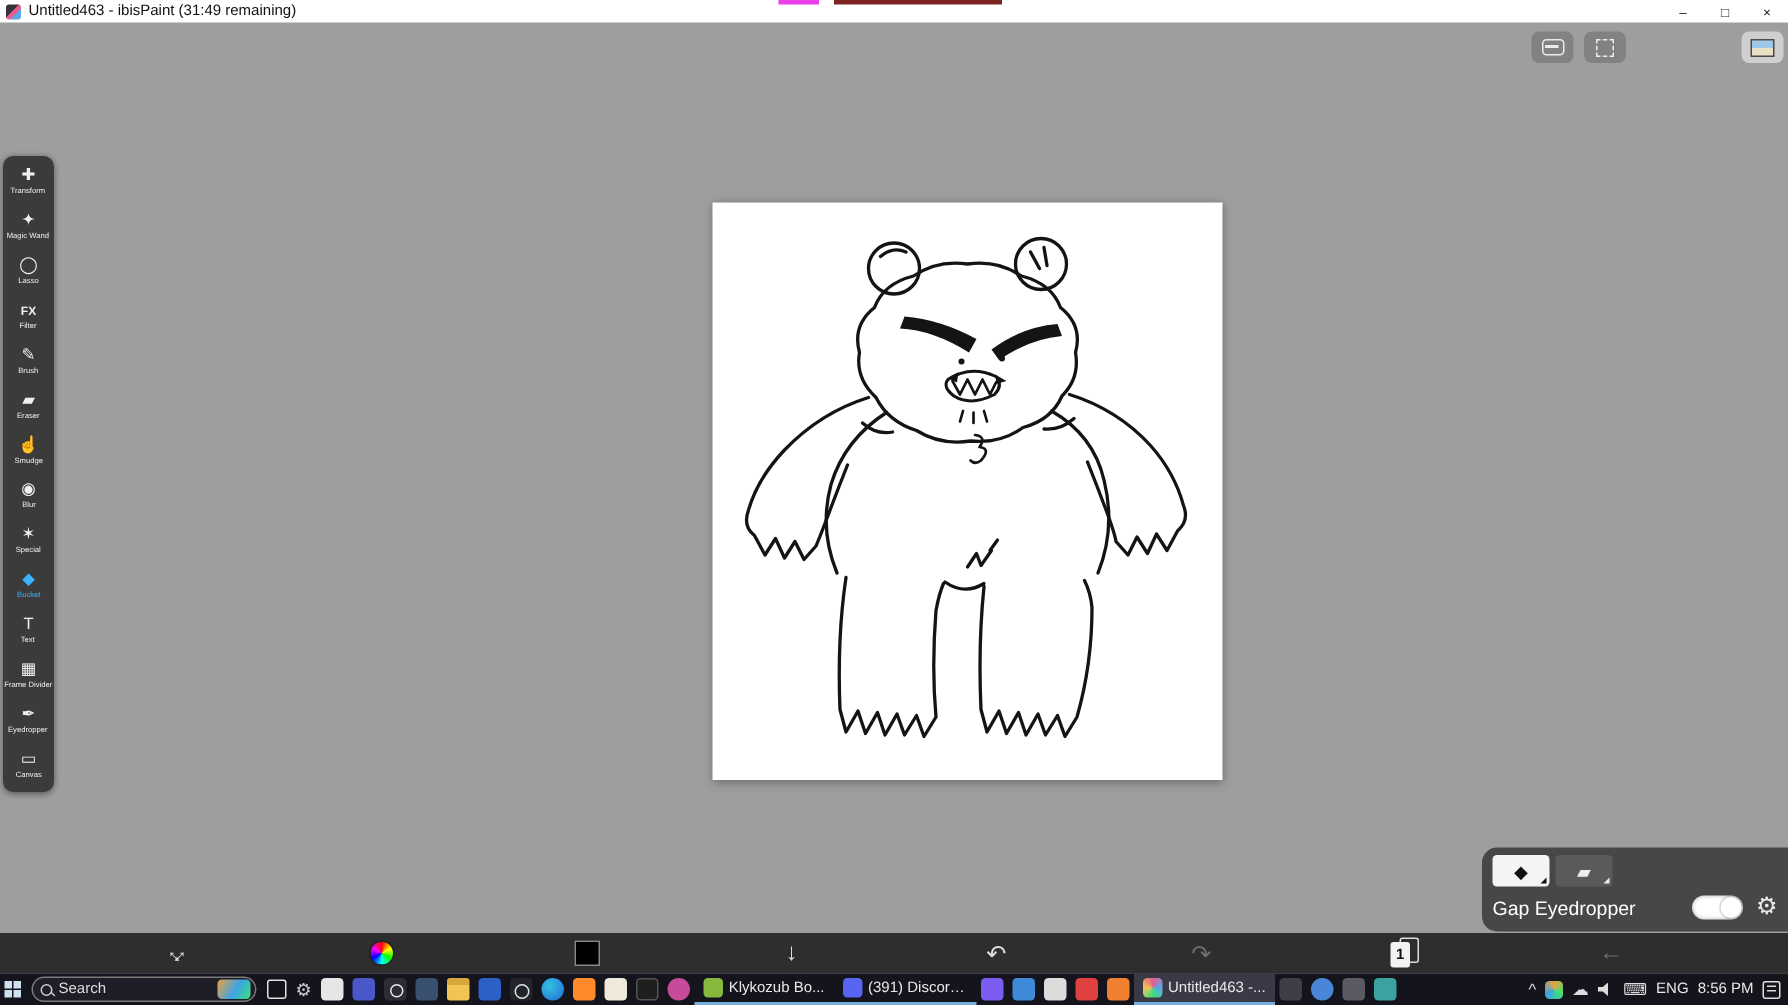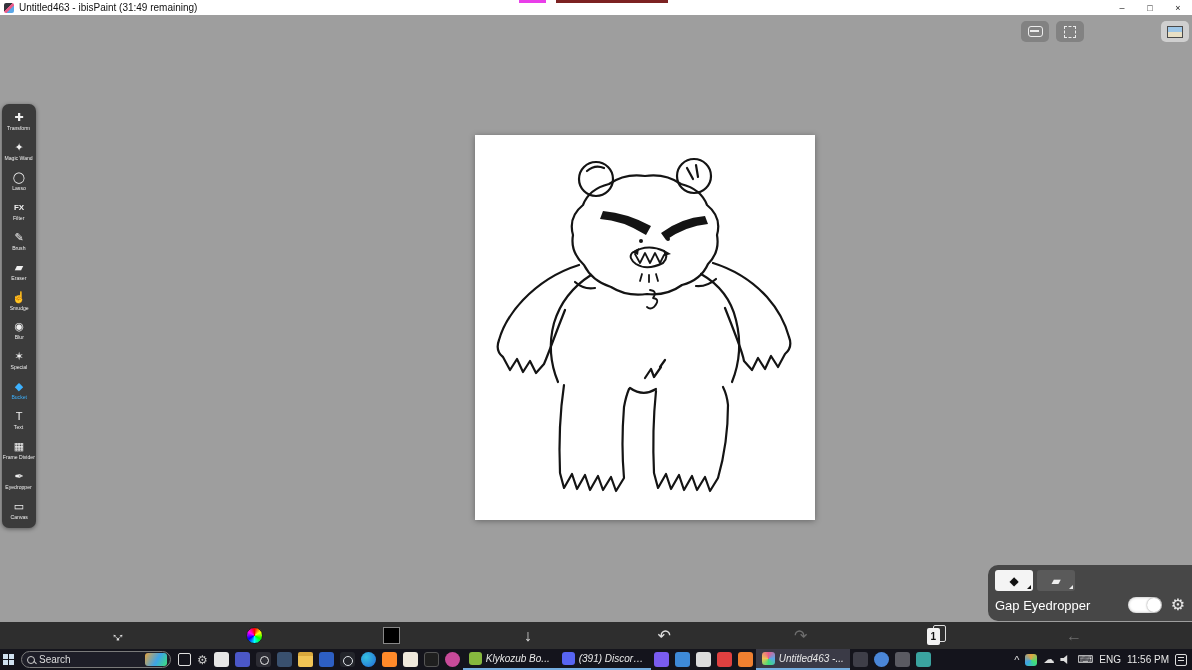--- a/index.html
+++ b/index.html
@@ -76,21 +76,21 @@
     background: linear-gradient(120deg,#e8a33d,#3da3e8 55%,#3de07a); }
   .app-ic { width: 15px; height: 15px; border-radius: 3px; flex: none; }
   .ic-outline { background: none; border: 1.5px solid #e0e0e0; border-radius: 2px; width: 13px; height: 13px; }
   .ic-glyph { color: #c8c8c8; font-size: 12px; background: none; width: auto; }
   .ic-dot { border-radius: 50%; }
   .cam { background: #2c2c34; position: relative; }
   .cam::after { content: ""; position: absolute; left: 4px; top: 4px; width: 7px; height: 7px; border-radius: 50%; border: 1.5px solid #e8e8e8; }
   .folder { background: linear-gradient(180deg,#d9a83c 30%,#f0c455 30%); border-radius: 2px; }
   .ring { background: #23252b; position: relative; border-radius: 3px; }
   .ring::after { content: ""; position: absolute; left: 3.5px; top: 3.5px; width: 8px; height: 8px; border-radius: 50%; border: 1.5px solid #dfe3e8; }
-  .tb-win { display: flex; align-items: center; gap: 4px; height: 21px; padding: 0 6px; color: #e8e8e8; font-size: 10px; background: transparent; border: none; border-bottom: 2px solid #76aee0; cursor: pointer; max-width: 96px; font-style: italic; }
+  .tb-win { display: flex; align-items: center; gap: 4px; height: 21px; padding: 0 6px; color: #e8e8e8; font-size: 10px; background: transparent; border: none; border-bottom: 2px solid #76aee0; cursor: pointer; max-width: 96px; }
   .tb-win.active { background: #3a3a46; }
   .tb-win .wic { width: 13px; height: 13px; border-radius: 3px; flex: none; }
   .tb-win .lbl { white-space: nowrap; overflow: hidden; text-overflow: ellipsis; max-width: 66px; }
   .tray { margin-left: auto; display: flex; align-items: center; gap: 6px; padding-right: 5px; color: #e8e8e8; font-size: 10px; }
   .tray .tglyph { font-size: 11px; color: #ddd; background: none; border: none; cursor: pointer; }
   .tray .mini { width: 12px; height: 12px; border-radius: 3px; }
   .speaker { width: 11px; height: 10px; background: #ddd; clip-path: polygon(0 35%,30% 35%,62% 5%,62% 95%,30% 65%,0 65%); }
   .notif { width: 12px; height: 12px; border: 1.3px solid #ddd; border-radius: 2px; position: relative; }
   .notif::after { content: ""; position: absolute; left: 2px; top: 2.5px; width: 6px; height: 1.2px; background: #ddd; box-shadow: 0 3px 0 #ddd; }
   .lang, .clock { background: none; border: none; color: #e8e8e8; font-size: 10px; cursor: pointer; white-space: nowrap; }
@@ -380,18 +380,18 @@
         <span class="app-ic" style="background:#3aa3a0"></span>
       </button>
 
     <div class="tray">
       <button class="tglyph">^</button>
       <span class="mini" style="background:conic-gradient(#e8a33d,#3de07a,#3da3e8,#e8a33d)"></span>
       <button class="tglyph">☁</button>
       <span class="speaker"></span>
       <button class="tglyph">⌨</button>
       <button class="lang">ENG</button>
-      <button class="clock">11:56 PM</button>
+      <button class="clock">8:56 PM</button>
       <span class="notif"></span>
     </div>
   </div>
 
 </div>
 
 </body></html>

